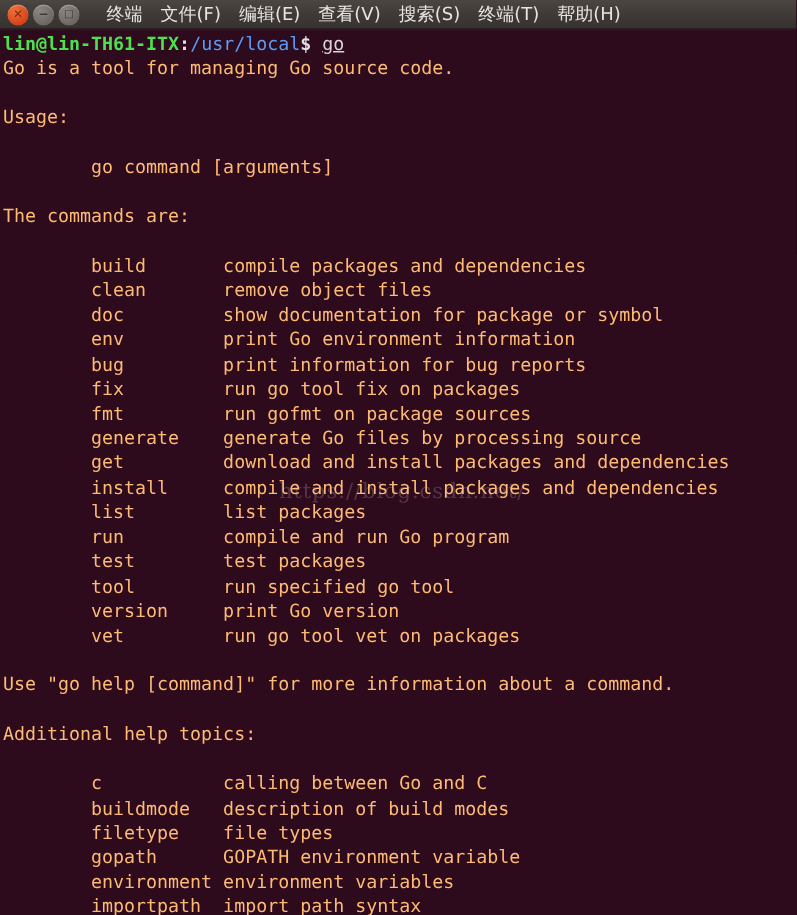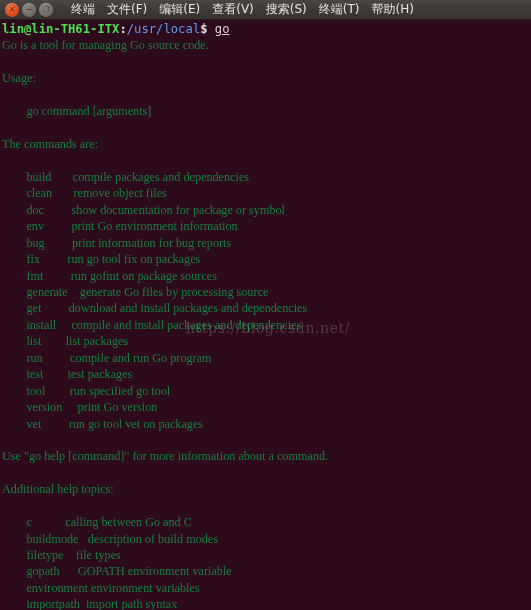--- a/index.html
+++ b/index.html
@@ -110,21 +110,21 @@
     z-index: 2;
   }
   .line {
     height: 16.45px;
     white-space: pre;
   }
   .user { color: #4ee04e; font-weight: bold; text-align: center; }
   .path { color: #5c9bf5; font-weight: normal; }
   .dollar { color: #e0e0e0; font-weight: bold; }
   .cmd { color: #ddd3d6; text-decoration: underline; }
-  .out { color: #15803d; font-family: Liberation Serif, serif; }
+  .out { color: #fdba74; }
 
   
   .watermark {
     position: absolute;
     left: 186px;
     top: 300px;
     font-family: "DejaVu Serif", serif;
     font-size: 14px;
     color: rgba(222, 210, 214, 0.22);
     white-space: nowrap;

